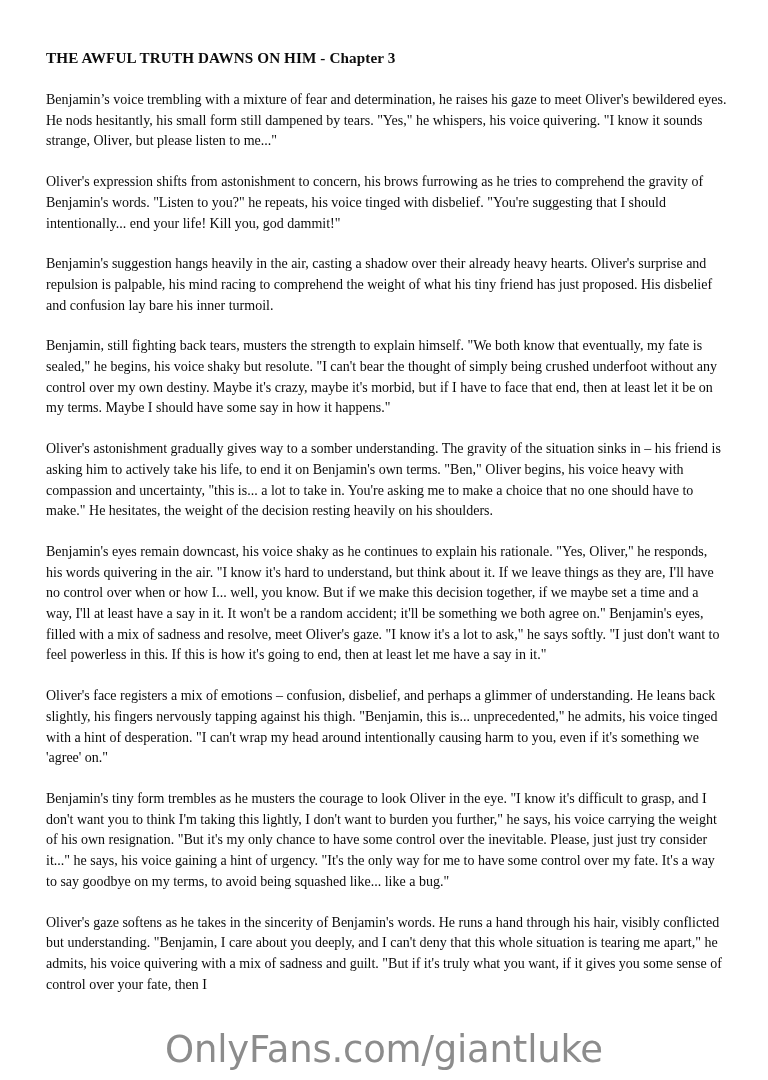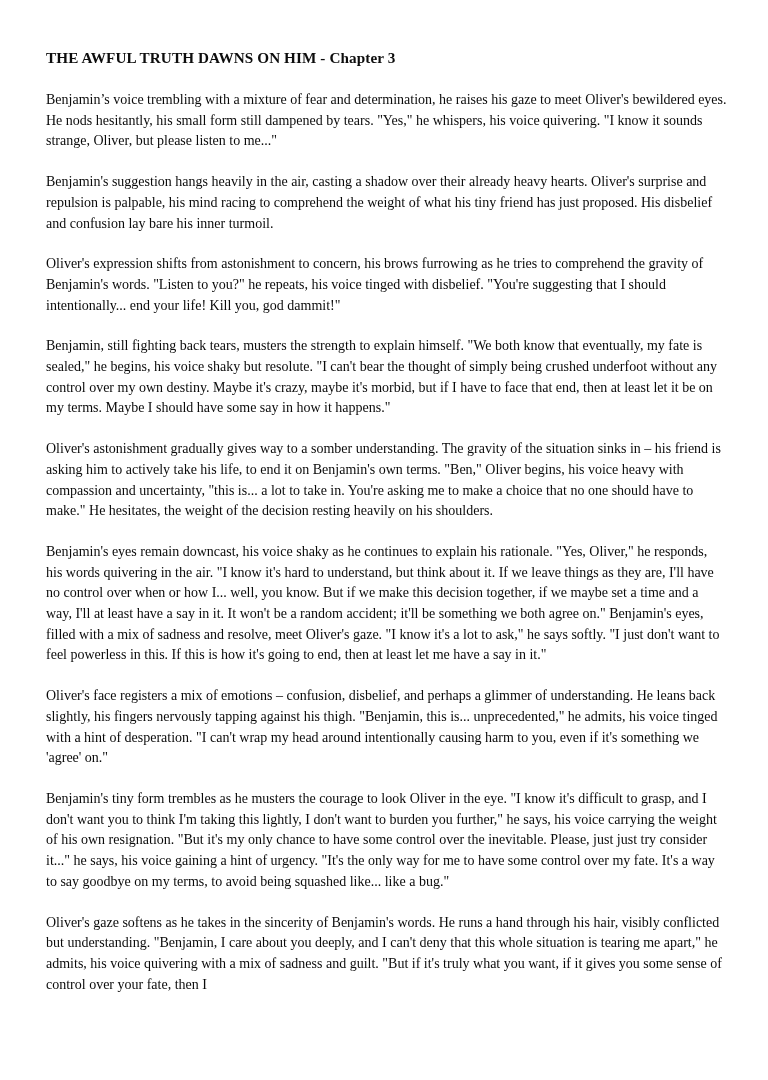--- a/index.html
+++ b/index.html
@@ -72,24 +72,25 @@
 </style>
 </head>
 <body>
 
 <div class="page">
 
   <h1 class="doc-title">THE AWFUL TRUTH DAWNS ON HIM - Chapter 3</h1>
 
   <div class="body-text">
     <p>Benjamin’s voice trembling with a mixture of fear and determination, he raises his gaze to meet Oliver's bewildered eyes. He nods hesitantly, his small form still dampened by tears. "Yes," he whispers, his voice quivering. "I know it sounds strange, Oliver, but please listen to me..."</p>
+    <p>Oliver's expression shifts from astonishment to concern, his brows furrowing as he tries to comprehend the gravity of Benjamin's words. "Listen to you?" he repeats, his voice tinged with disbelief. "You're suggesting that I should intentionally... end your life! Kill you, god dammit!"</p>
     <p>Benjamin's suggestion hangs heavily in the air, casting a shadow over their already heavy hearts. Oliver's surprise and repulsion is palpable, his mind racing to comprehend the weight of what his tiny friend has just proposed. His disbelief and confusion lay bare his inner turmoil.</p>
-    <p>Oliver's expression shifts from astonishment to concern, his brows furrowing as he tries to comprehend the gravity of Benjamin's words. "Listen to you?" he repeats, his voice tinged with disbelief. "You're suggesting that I should intentionally... end your life! Kill you, god dammit!"</p>
     <p>Benjamin, still fighting back tears, musters the strength to explain himself. "We both know that eventually, my fate is sealed," he begins, his voice shaky but resolute. "I can't bear the thought of simply being crushed underfoot without any control over my own destiny. Maybe it's crazy, maybe it's morbid, but if I have to face that end, then at least let it be on my terms. Maybe I should have some say in how it happens."</p>
     <p>Oliver's astonishment gradually gives way to a somber understanding. The gravity of the situation sinks in – his friend is asking him to actively take his life, to end it on Benjamin's own terms. "Ben," Oliver begins, his voice heavy with compassion and uncertainty, "this is... a lot to take in. You're asking me to make a choice that no one should have to make." He hesitates, the weight of the decision resting heavily on his shoulders.</p>
     <p>Benjamin's eyes remain downcast, his voice shaky as he continues to explain his rationale. "Yes, Oliver," he responds, his words quivering in the air. "I know it's hard to understand, but think about it. If we leave things as they are, I'll have no control over when or how I... well, you know. But if we make this decision together, if we maybe set a time and a way, I'll at least have a say in it. It won't be a random accident; it'll be something we both agree on." Benjamin's eyes, filled with a mix of sadness and resolve, meet Oliver's gaze. "I know it's a lot to ask," he says softly. "I just don't want to feel powerless in this. If this is how it's going to end, then at least let me have a say in it."</p>
     <p>Oliver's face registers a mix of emotions – confusion, disbelief, and perhaps a glimmer of understanding. He leans back slightly, his fingers nervously tapping against his thigh. "Benjamin, this is... unprecedented," he admits, his voice tinged with a hint of desperation. "I can't wrap my head around intentionally causing harm to you, even if it's something we 'agree' on."</p>
     <p>Benjamin's tiny form trembles as he musters the courage to look Oliver in the eye. "I know it's difficult to grasp, and I don't want you to think I'm taking this lightly, I don't want to burden you further," he says, his voice carrying the weight of his own resignation. "But it's my only chance to have some control over the inevitable. Please, just just try consider it..." he says, his voice gaining a hint of urgency. "It's the only way for me to have some control over my fate. It's a way to say goodbye on my terms, to avoid being squashed like... like a bug."</p>
     <p>Oliver's gaze softens as he takes in the sincerity of Benjamin's words. He runs a hand through his hair, visibly conflicted but understanding. "Benjamin, I care about you deeply, and I can't deny that this whole situation is tearing me apart," he admits, his voice quivering with a mix of sadness and guilt. "But if it's truly what you want, if it gives you some sense of control over your fate, then I</p>
   </div>
 
+  <div class="watermark">OnlyFans.com/giantluke</div>
 
 </div>
 
 </body></html>

